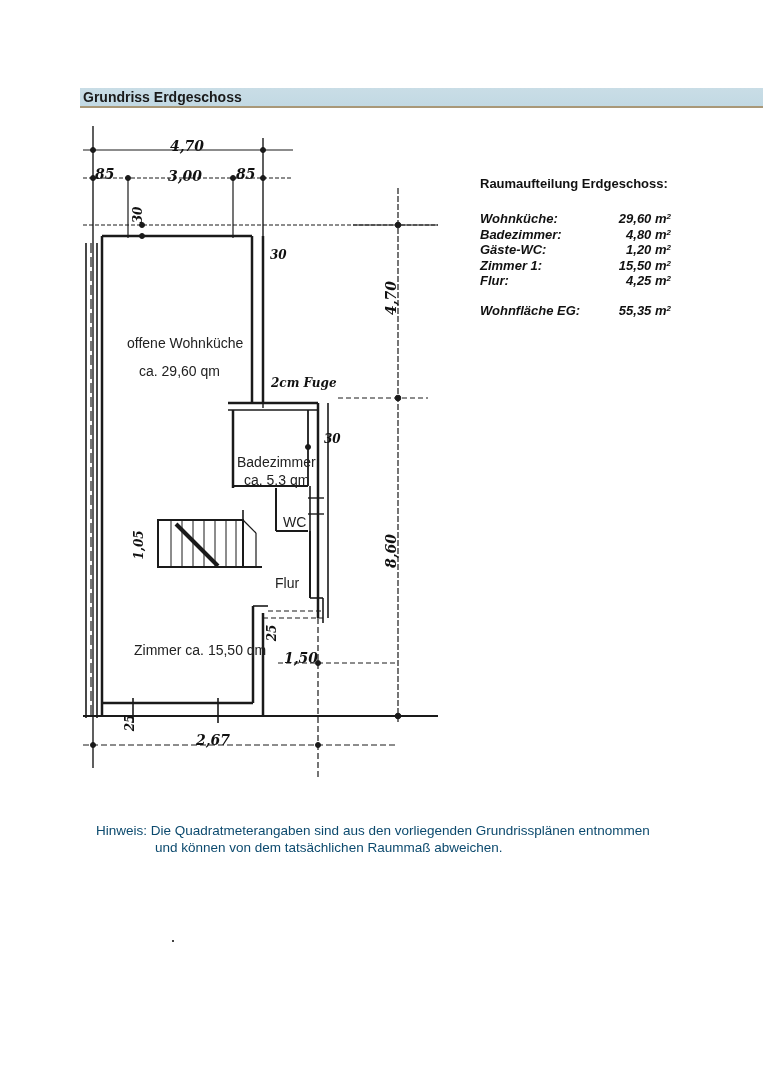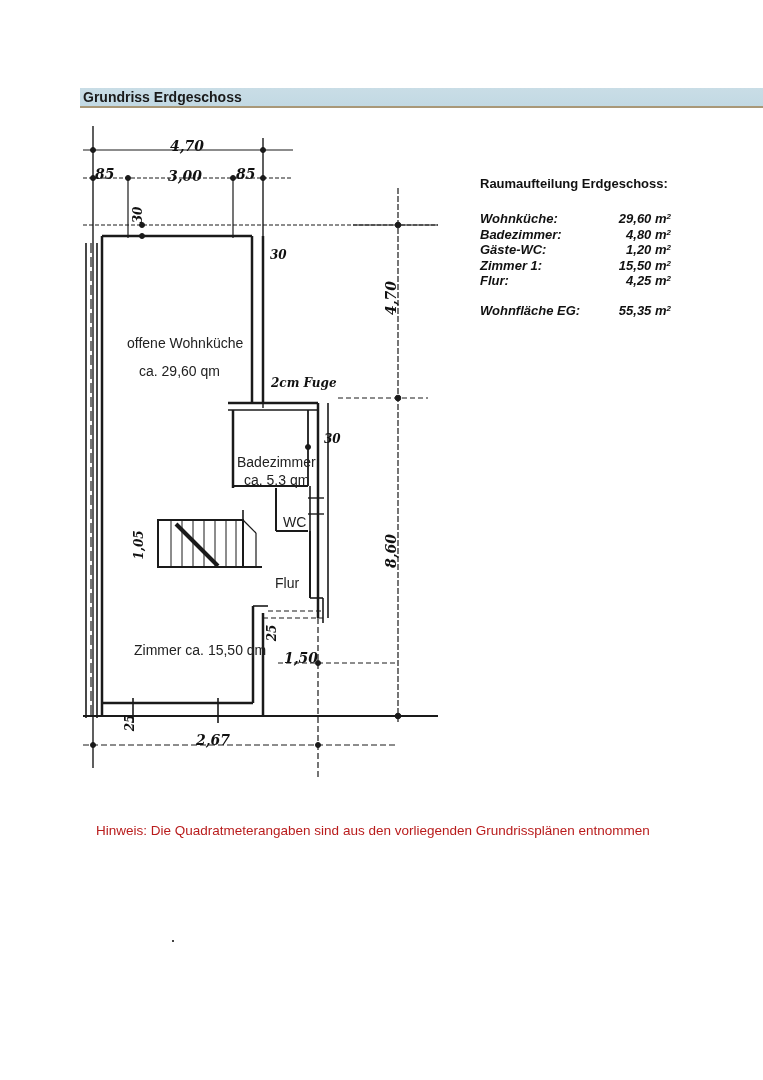--- a/index.html
+++ b/index.html
@@ -28,21 +28,21 @@
   .dim.small { font-size: 12px; }
   .dim.rot { transform: rotate(-90deg); transform-origin: center; }
   .summary {
     position: absolute; left: 480px; top: 176px; width: 200px;
   }
   .summary-title { font-weight: bold; font-size: 13px; margin-bottom: 20px; }
   .summary-row { display: flex; justify-content: space-between; font-weight: bold; font-size: 13px; line-height: 15.5px; width: 191px; font-style: italic; }
   .summary-row.total { margin-top: 14px; }
   .sup { font-size: 8px; vertical-align: top; position: relative; top: -2px; }
   .note {
-    position: absolute; left: 96px; top: 822px; font-size: 13.5px; line-height: 17px; color: #b91c1c;
+    position: absolute; left: 96px; top: 822px; font-size: 13.5px; line-height: 17px; color: #0c4a6e;
   }
   .note .indent { padding-left: 59px; display: block; }
   .stray-dot { position: absolute; left: 172px; top: 940px; width: 2px; height: 2px; background: #444; }
 </style>
 </head>
 <body>
 
 <div class="header-bar">
   <span class="header-title">Grundriss Erdgeschoss</span>
 </div>
@@ -183,15 +183,16 @@
     <span><span>4,25</span> <span>m</span><span class="sup">2</span></span>
   </div>
   <div class="summary-row total">
     <span>Wohnfläche EG:</span>
     <span><span>55,35</span> <span>m</span><span class="sup">2</span></span>
   </div>
 </div>
 
 <div class="note">
   <span>Hinweis: Die Quadratmeterangaben sind aus den vorliegenden Grundrissplänen entnommen</span>
+  <span class="indent">und können von dem tatsächlichen Raummaß abweichen.</span>
 </div>
 
 <div class="stray-dot"></div>
 
 </body></html>

